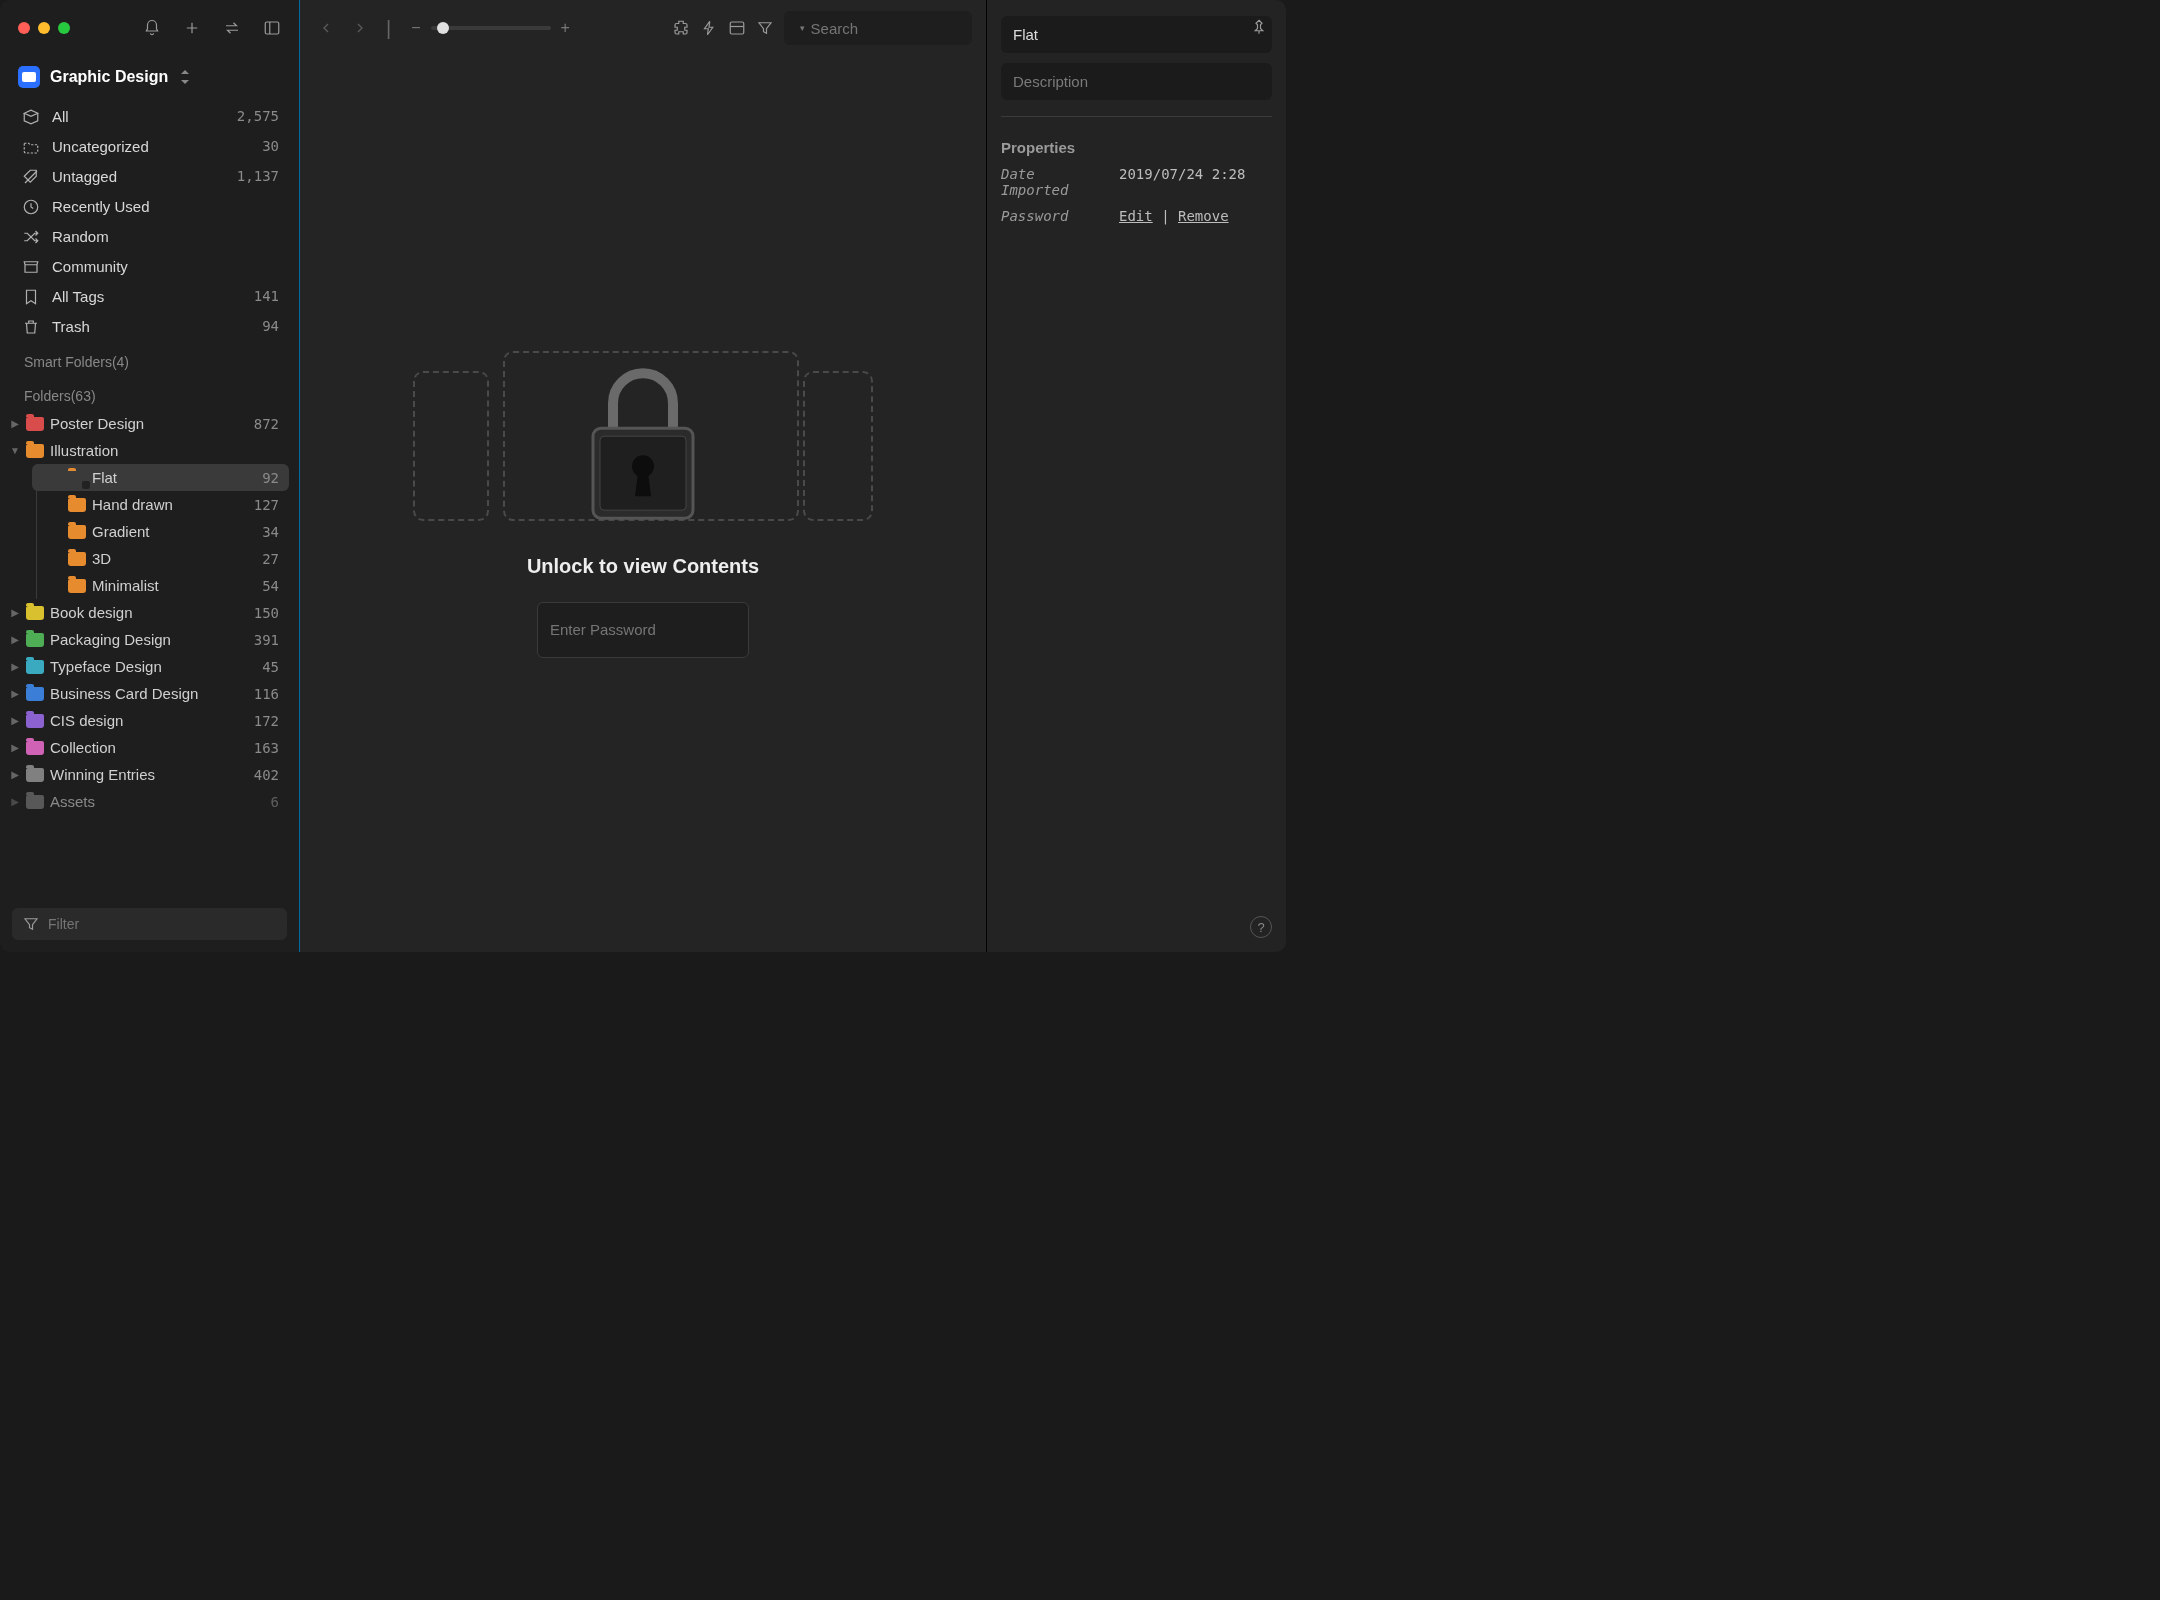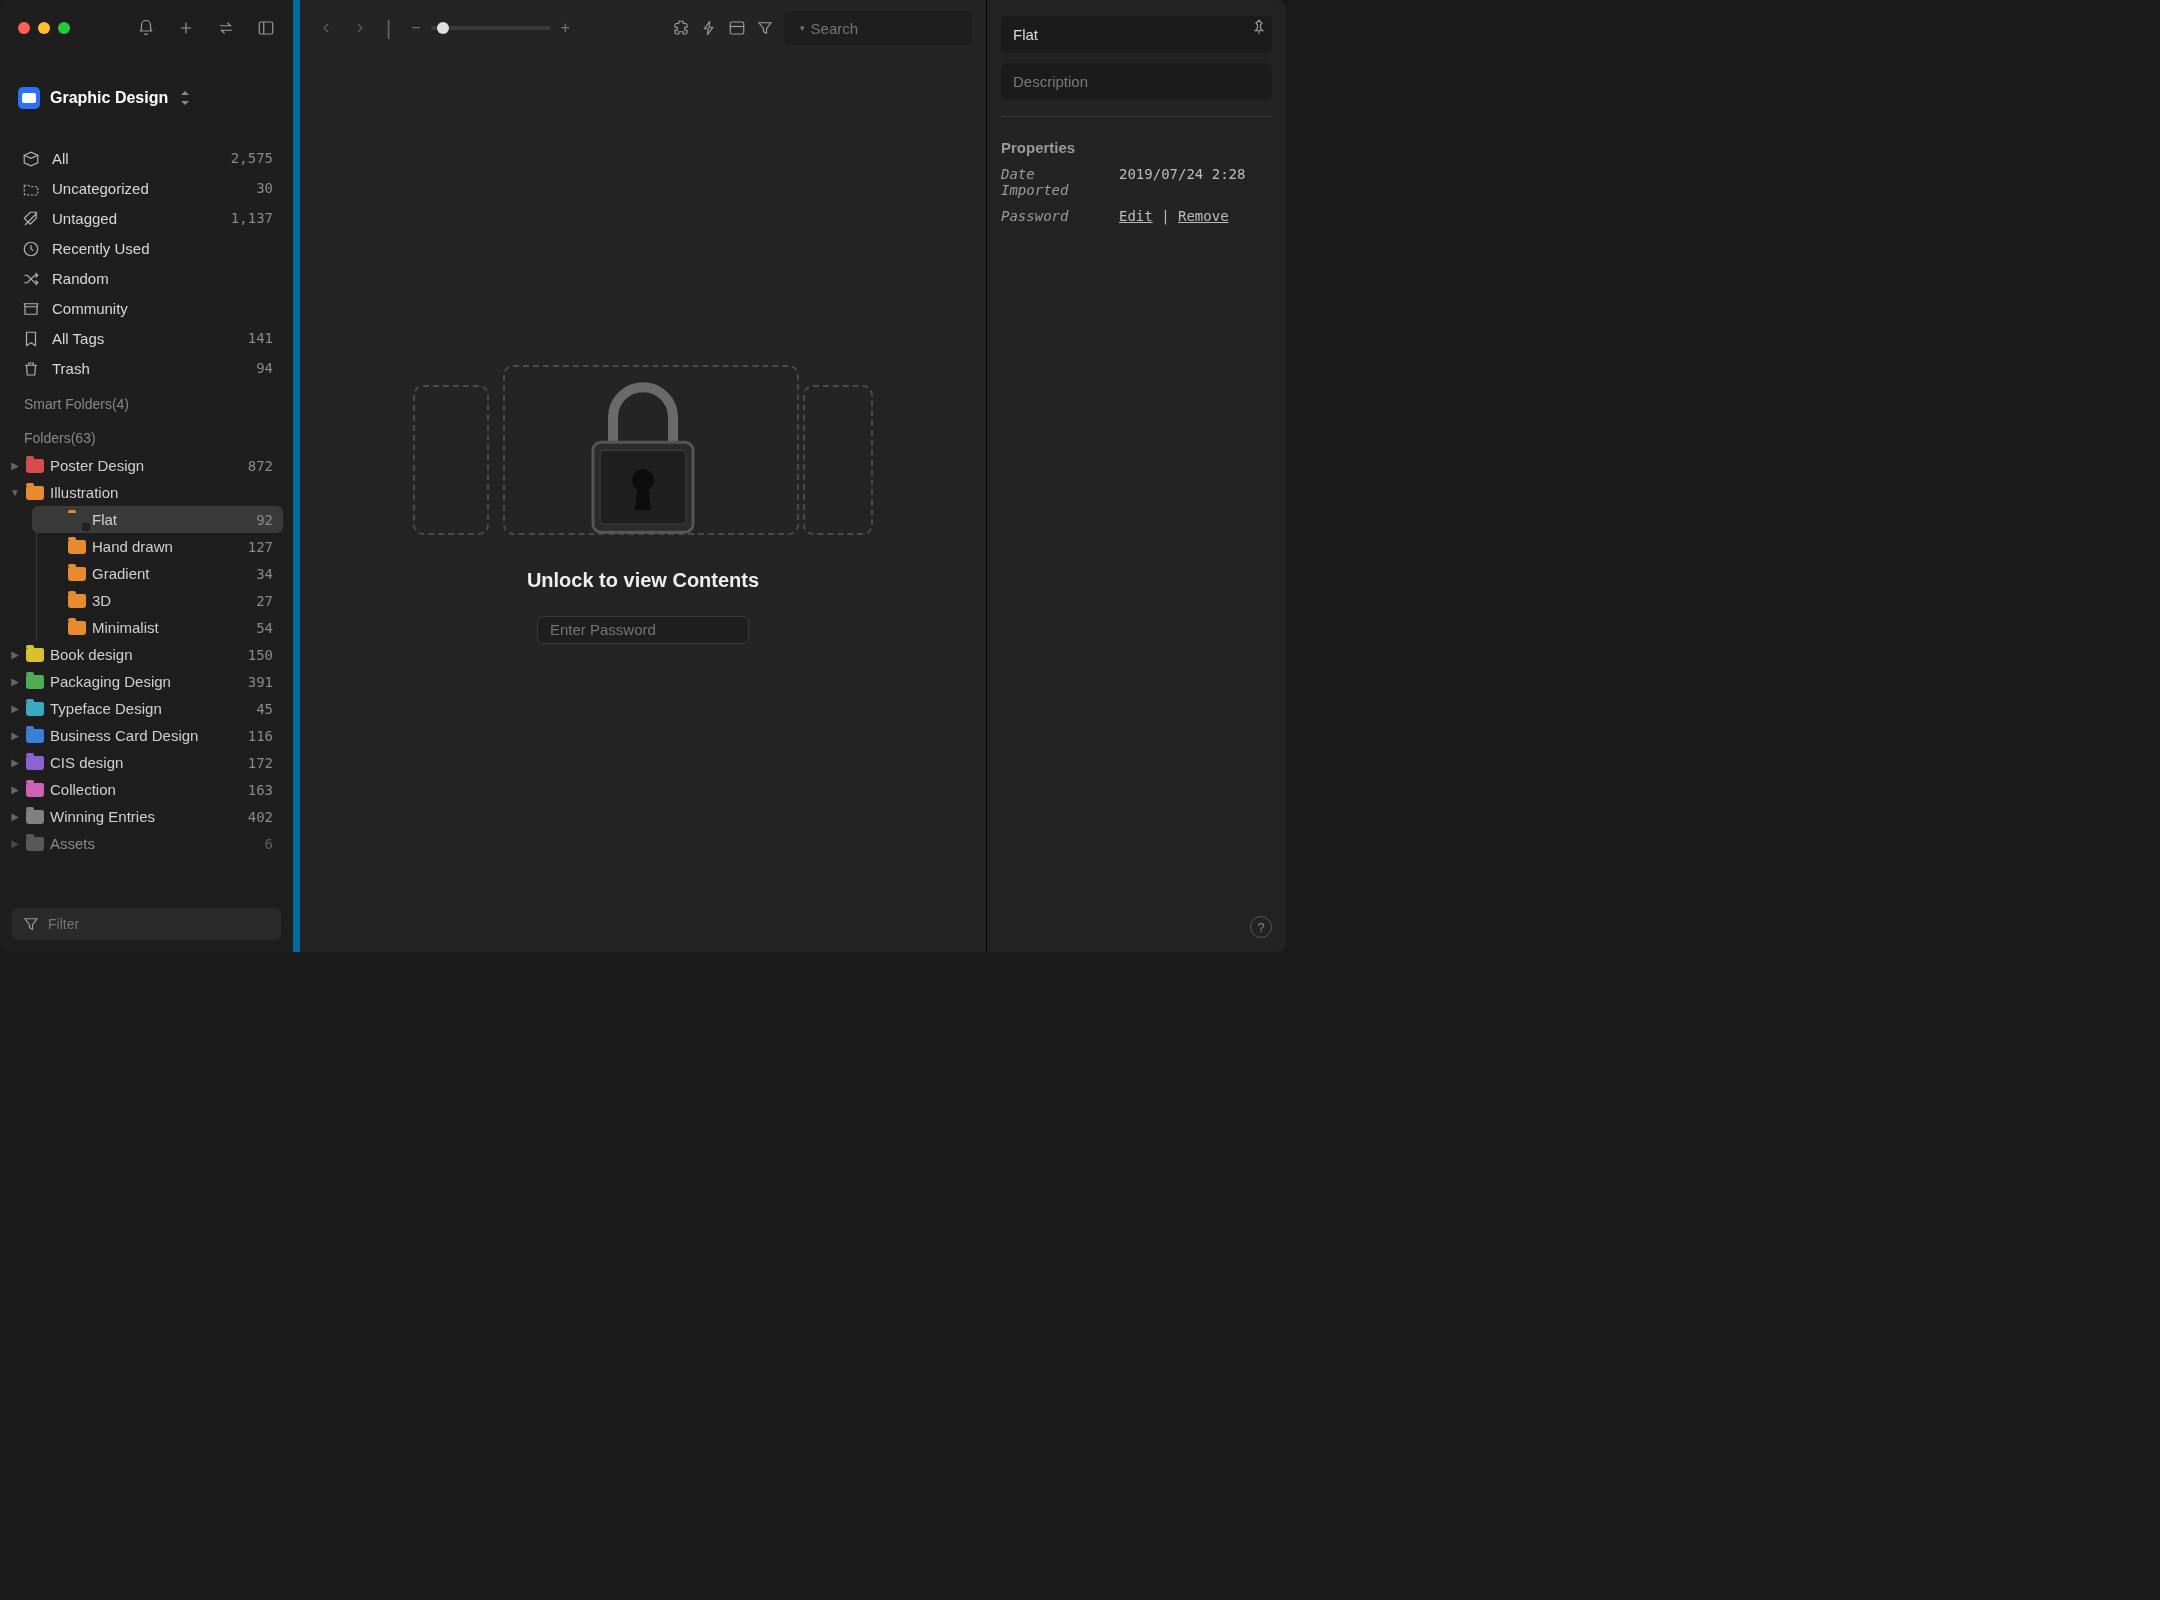--- a/index.html
+++ b/index.html
@@ -11,22 +11,21 @@
   color: #d0d0d0;
   overflow: hidden;
   display: flex;
   border-radius: 10px;
 }
 .sidebar {
   width: 300px;
   background: #1e1e1e;
   display: flex;
   flex-direction: column;
-  border-right: 7px solid #0369a1;
-  gap: 21px;
+  border-right: 1px solid #0369a1;
 }
 .titlebar {
   height: 56px;
   display: flex;
   align-items: center;
   padding: 0 18px;
   gap: 8px;
 }
 .traffic { display: flex; gap: 8px; margin-right: auto; }
 .tl { width: 12px; height: 12px; border-radius: 6px; }
@@ -89,21 +88,21 @@
 .searchbox input { background:transparent; border:none; outline:none; color:#8b5cf6; font-size:15px; flex:1; }
 .chev-sm { font-size:9px; color:#777; }
 .locked { flex:1; display:flex; flex-direction:column; align-items:center; justify-content:center; gap:24px; }
 .cards { position:relative; width:460px; height:180px; }
 .card { position:absolute; border:2px dashed #4a4a4a; border-radius:10px; background:transparent; }
 .card.l { left:0; top:20px; width:76px; height:150px; }
 .card.c { left:90px; top:0; width:296px; height:170px; }
 .card.r { right:0; top:20px; width:70px; height:150px; }
 .lock-big { position:absolute; left:50%; top:50%; transform:translate(-50%,-46%); }
 .locked h2 { color:#eee; font-size:20px; font-weight:600; }
-.pwin { width:212px; height:28px; background:#1e1e1e; border:1px solid #3a3a3a; border-radius:6px; padding:0 12px; color:#9a9a9a; font-size:15px; outline:none; }
+.pwin { width:212px; height:56px; background:#1e1e1e; border:1px solid #3a3a3a; border-radius:6px; padding:0 12px; color:#9a9a9a; font-size:15px; outline:none; }
 .inspector { width:300px; background:#232323; border-left:1px solid #000; padding:16px 14px; display:flex; flex-direction:column; gap:10px; position:relative; }
 .pin { position:absolute; top:18px; right:18px; }
 .ins-field { background:#1b1b1b; border-radius:6px; padding:10px 12px; color:#ddd; font-size:15px; }
 .ins-field.placeholder { color:#7a7a7a; }
 .divider { height:1px; background:#3a3a3a; margin:6px 0 4px; }
 .props-h { color:#9a9a9a; font-size:15px; font-weight:600; margin-top:8px; }
 .prop-row { display:flex; gap:14px; font-size:14px; color:#9a9a9a; font-family: ui-monospace, monospace; }
 .prop-row .k { width:104px;font-style:italic; }
 .prop-row .v { color:#bdbdbd; }
 .prop-row a { color:#bdbdbd; text-decoration: underline; }

